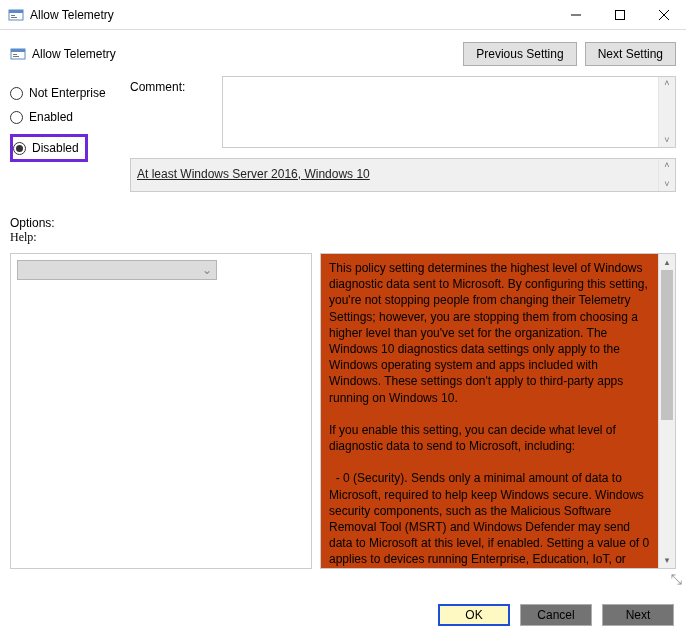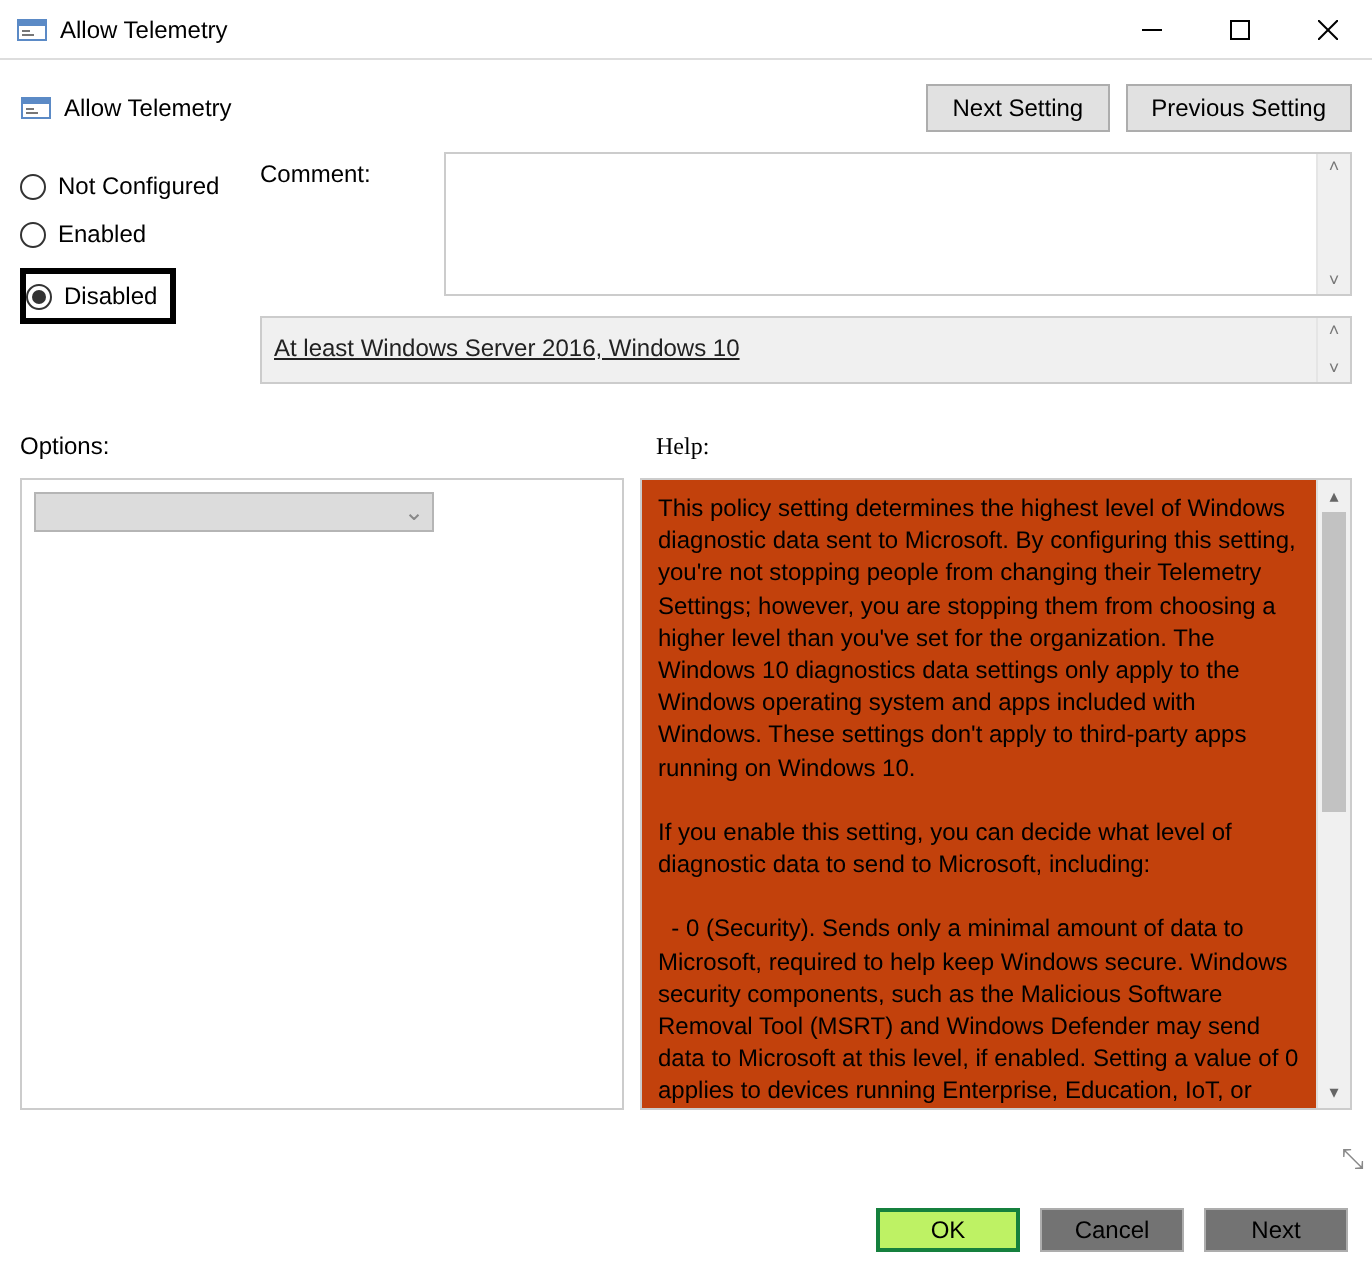--- a/index.html
+++ b/index.html
@@ -18,53 +18,53 @@
 .header-icon { width: 16px; height: 16px; margin-right: 6px; }
 .header-title { flex: 1; }
 .nav-btn { border: 1px solid #adadad; background: #e1e1e1; padding: 4px 12px; margin-left: 8px; cursor: default; }
 
 
 .upper { display: flex; padding: 6px 10px 0 10px; }
 .radio-col { width: 120px; padding-top: 4px; }
 .radio-row { display: flex; align-items: center; margin: 6px 0 10px 0; cursor: default; }
 .radio-dot { width: 13px; height: 13px; border: 1px solid #333; border-radius: 50%; margin-right: 6px; display: inline-flex; align-items: center; justify-content: center; }
 .radio-dot.checked::after { content: ''; width: 7px; height: 7px; background: #333; border-radius: 50%; }
-.radio-highlight { border: 3px solid #000000; padding: 4px 6px 4px 0; display: inline-flex; align-items: center; }
+.radio-highlight { border: 3px solid #6d28d9; padding: 4px 6px 4px 0; display: inline-flex; align-items: center; }
 
 .fields-col { flex: 1; }
 .field-row { display: flex; margin-bottom: 10px; }
 .field-label { width: 92px; padding-top: 4px; }
 .textarea { flex: 1; border: 1px solid #ccc; height: 72px; position: relative; background: #fff; padding: 4px; resize: none; }
 .supported-box { flex: 1; border: 1px solid #ccc; height: 34px; background: #f0f0f0; padding: 8px 6px; position: relative; color: #222; text-decoration: underline; }
 .scroll-stub { position: absolute; right: 0; top: 0; bottom: 0; width: 17px; background: #f0f0f0; border-left: 1px solid #e5e5e5; display: flex; flex-direction: column; justify-content: space-between; align-items:center; }
 .scroll-stub span { color:#777; font-size:9px; line-height:1; padding:2px 0;}
 
 
-.mid-labels { display: flex; padding: 14px 10px 2px 10px; }
+.mid-labels { display: flex; padding: 14px 10px 2px 10px; flex-direction: column; }
 .mid-left { width: 318px; }
 .mid-right { flex: 1; font-family: Liberation Serif, serif; }
 
 
 .lower { display: flex; padding: 6px 10px 0 10px; gap: 8px; }
 .options-pane { width: 302px; height: 316px; border: 1px solid #ccc; background: #fff; position: relative; padding: 6px; }
 .dropdown-fake { width: 200px; height: 20px; background: #dcdcdc; border: 1px solid #b5b5b5; display: flex; align-items: center; justify-content: flex-end; padding-right: 4px; color: #888; cursor: default; }
 .help-pane { flex: 1; height: 316px; border: 1px solid #ccc; background: #c2410c; position: relative; overflow: hidden; }
 .help-text { position: absolute; top: 0; left: 0; right: 17px; bottom: 0; padding: 6px 8px; overflow: hidden; line-height: 1.35; white-space: pre-wrap; }
 .help-scroll { position: absolute; right: 0; top: 0; bottom: 0; width: 17px; background: #f0f0f0; border-left: 1px solid #ddd; }
 .help-scroll .thumb { position: absolute; left: 2px; right: 2px; top: 16px; height: 150px; background: #c2c2c2; }
 .help-scroll .arr { position: absolute; left: 0; right: 0; height: 16px; display:flex;align-items:center;justify-content:center;color:#666;font-size:9px;}
 .help-scroll .arr.up{top:0}.help-scroll .arr.dn{bottom:0}
 
 
 .grip { position: absolute; right: 4px; bottom: 48px; font-size:14px; color:#888; cursor: nwse-resize; }
 
 
 .bottom { position: absolute; bottom: 0; left: 0; right: 0; height: 42px; display: flex; align-items: center; justify-content: flex-end; padding: 0 12px; gap:10px; background:#fff; }
 .dlg-btn { border: 1px solid #adadad; background: #737373; width: 72px; height: 22px; cursor: default; }
-.dlg-btn.primary { border: 2px solid #15803d; background: #bef264; }
+.dlg-btn.primary { border: 2px solid #1d4ed8; background: #fef9c3; }
 </style>
 </head>
 <body>
 
 <div class="titlebar">
   <span class="titlebar-icon">
     <svg width="16" height="16" viewBox="0 0 16 16">
         <rect x="1" y="3" width="14" height="10" fill="#fff" stroke="#5b8ac6"></rect>
         <rect x="1" y="3" width="14" height="3" fill="#5b8ac6"></rect>
         <rect x="3" y="8" width="4" height="1" fill="#777"></rect>
@@ -95,29 +95,29 @@
 <div class="header-row">
   <span class="header-icon">
     <svg width="16" height="16" viewBox="0 0 16 16">
         <rect x="1" y="3" width="14" height="10" fill="#fff" stroke="#5b8ac6"></rect>
         <rect x="1" y="3" width="14" height="3" fill="#5b8ac6"></rect>
         <rect x="3" y="8" width="4" height="1" fill="#777"></rect>
         <rect x="3" y="10" width="6" height="1" fill="#777"></rect>
       </svg>
   </span>
   <span class="header-title">Allow Telemetry</span>
+  <button class="nav-btn">Previous Setting</button>
   <button class="nav-btn">Next Setting</button>
-  <button class="nav-btn">Previous Setting</button>
 </div>
 
 <div class="upper">
   <div class="radio-col">
     <div class="radio-row">
       <span class="radio-dot"></span>
-      <span>Not Configured</span>
+      <span>Not Enterprise</span>
     </div>
     <div class="radio-row">
       <span class="radio-dot"></span>
       <span>Enabled</span>
     </div>
     <span class="radio-highlight">
       <div class="radio-row" style="margin:0">
         <span class="radio-dot checked"></span>
         <span>Disabled</span>
       </div>

